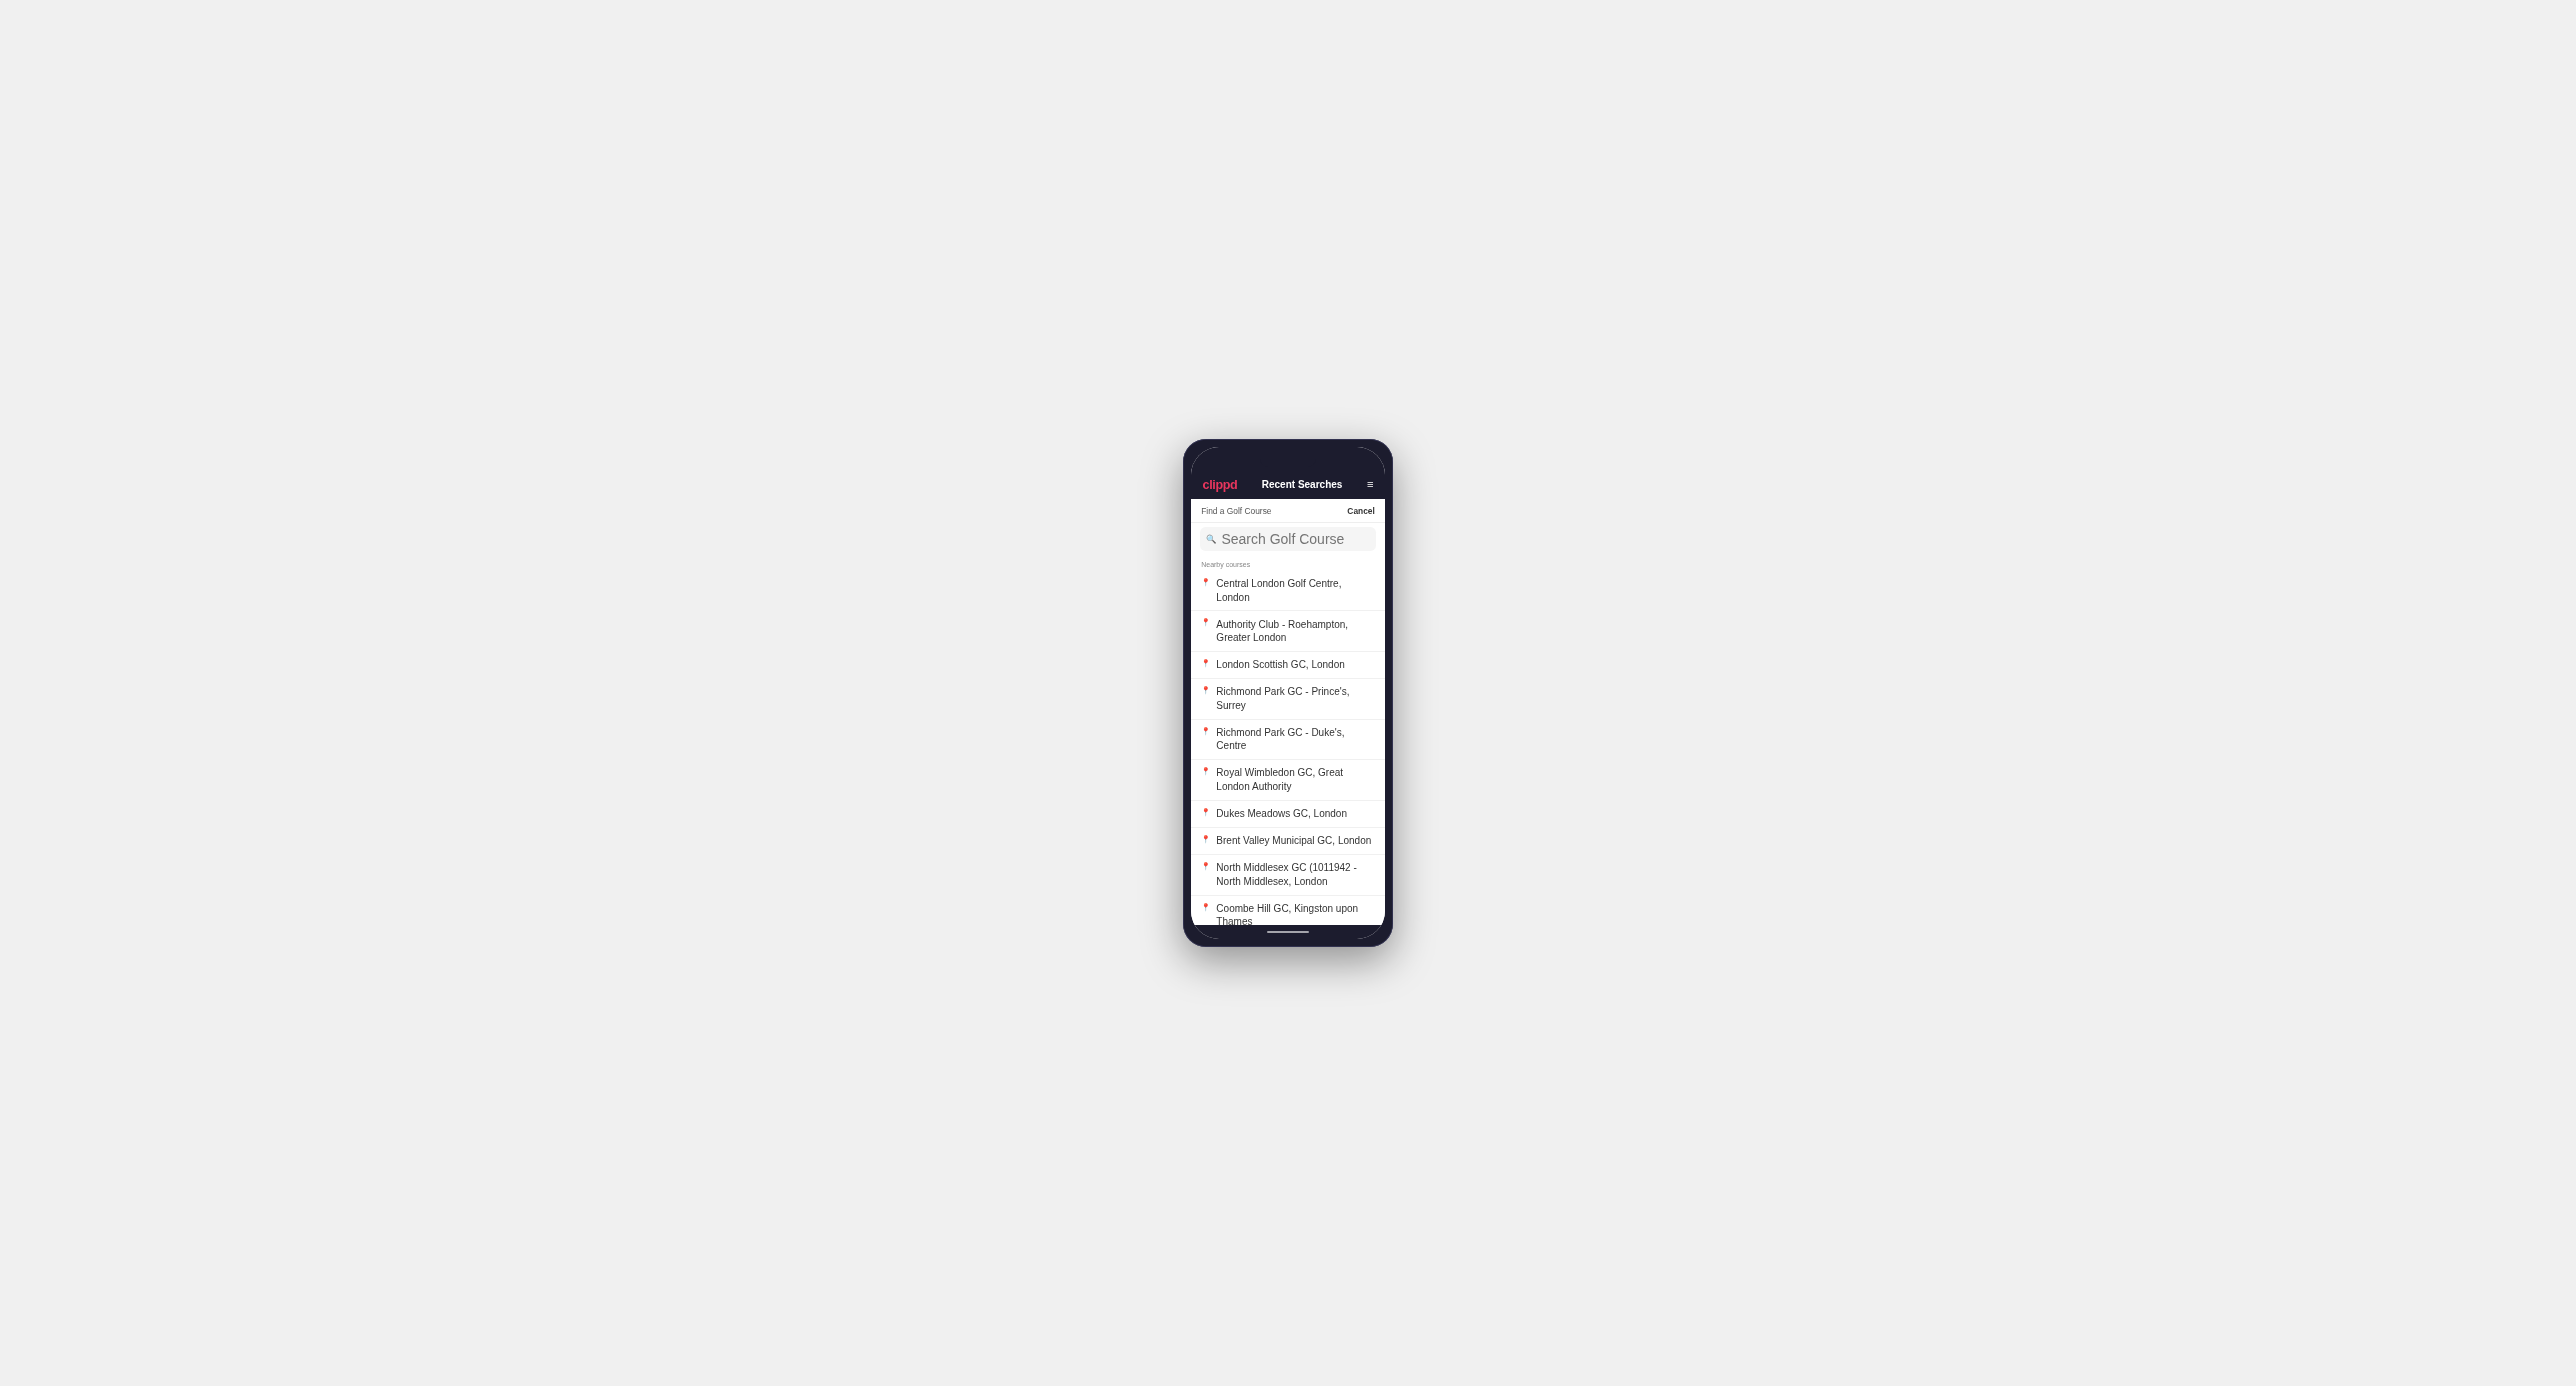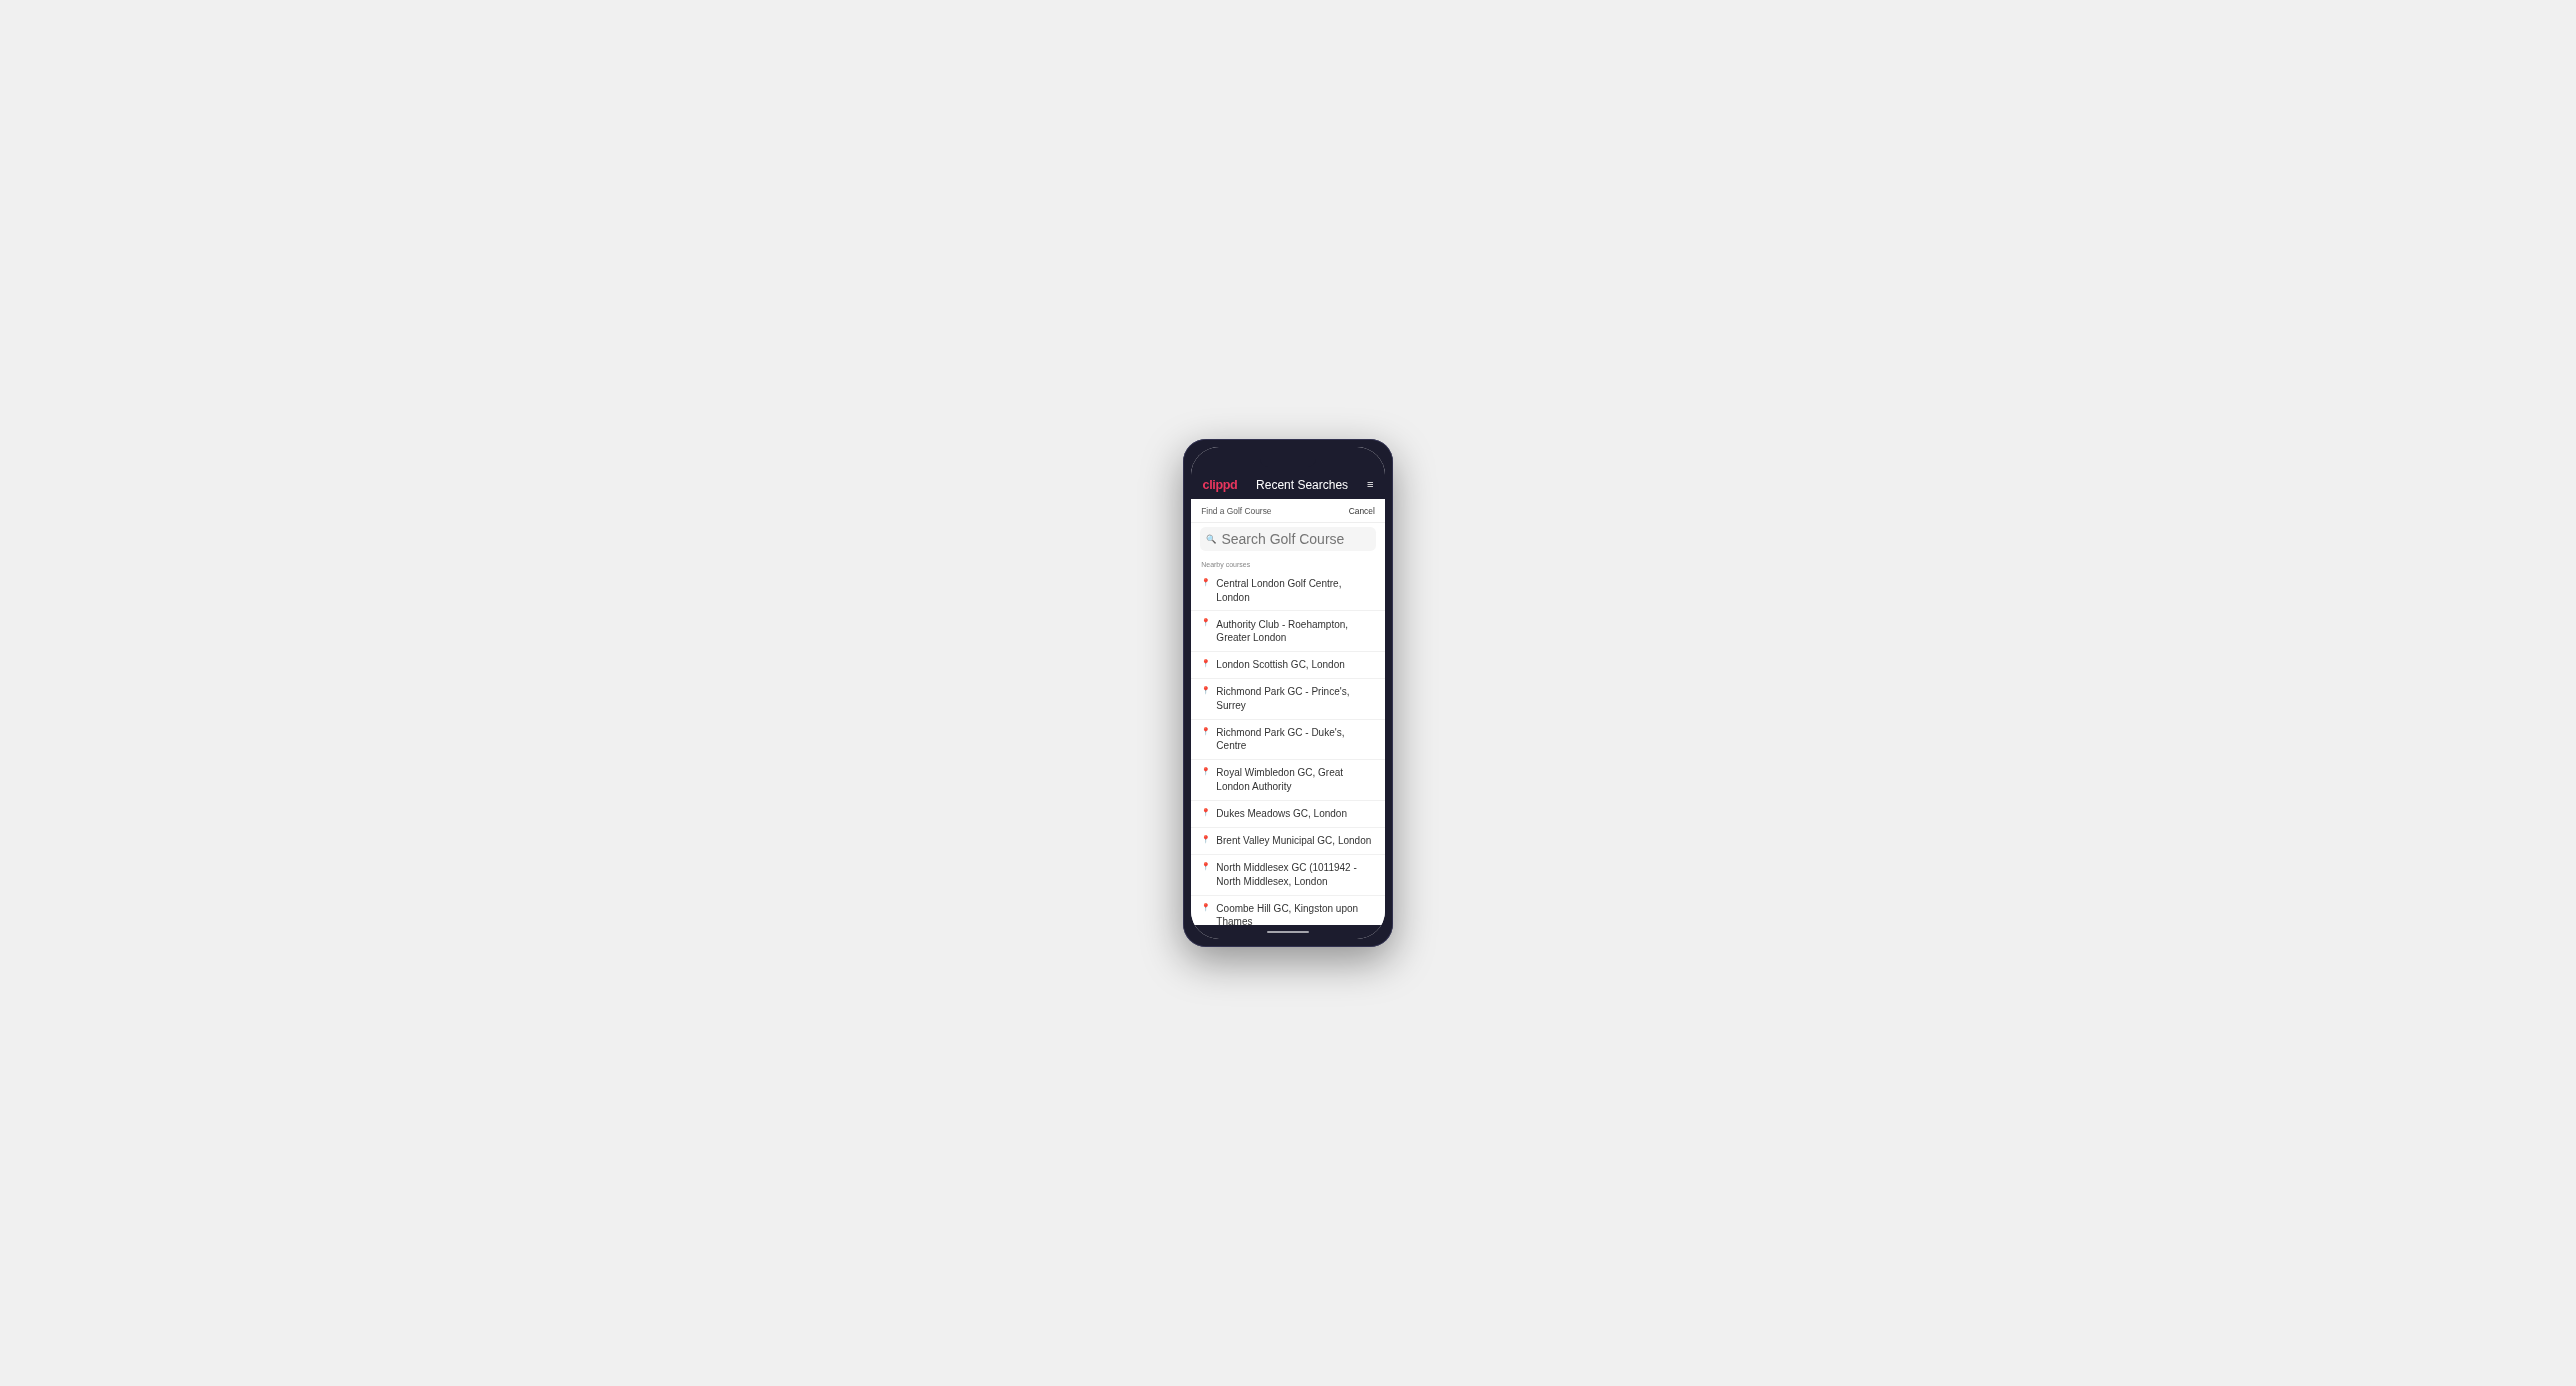--- a/index.html
+++ b/index.html
@@ -61,23 +61,23 @@
     }
 
     .logo {
       font-size: 12.6px;
       font-weight: 700;
       color: #e8365d;
       letter-spacing: -0.4px;
     }
 
     .header-title {
-      font-size: 12px;
+      font-size: 10px;
       color: #fff;
-      font-weight: 400;
+      font-weight: 700;
     }
 
     .menu-icon {
       color: #fff;
       font-size: 11.2px;
       cursor: pointer;
       line-height: 1;
     }
 
     
@@ -101,21 +101,21 @@
     }
 
     .find-label {
       font-size: 8.4px;
       color: #555;
     }
 
     .cancel-btn {
       font-size: 8.4px;
       color: #333;
-      font-weight: 400;
+      font-weight: 700;
       cursor: pointer;
     }
 
     
     .search-container {
       padding: 4.2px 8.4px 5.6px;
       background: #fff;
     }
 
     .search-box {

